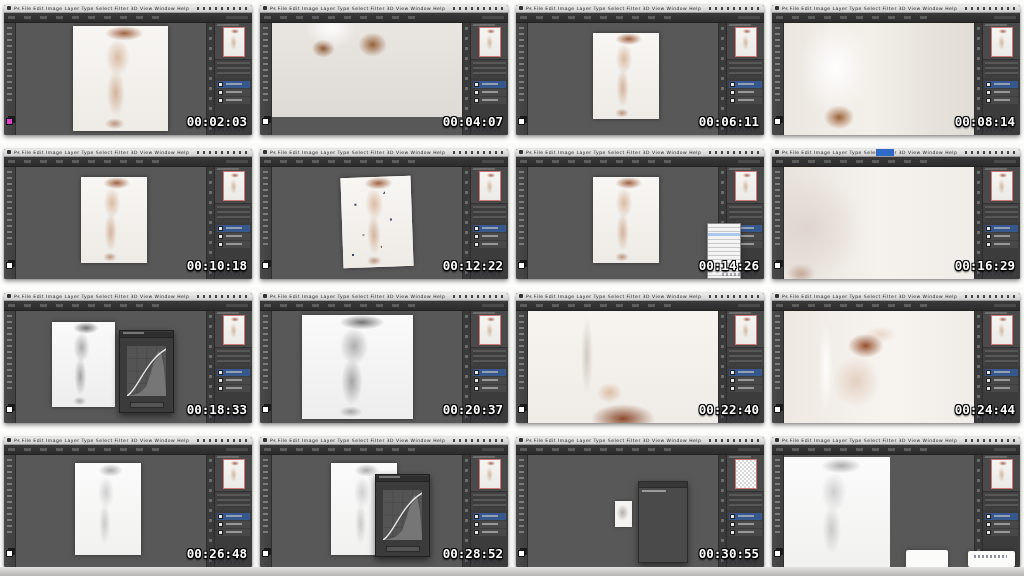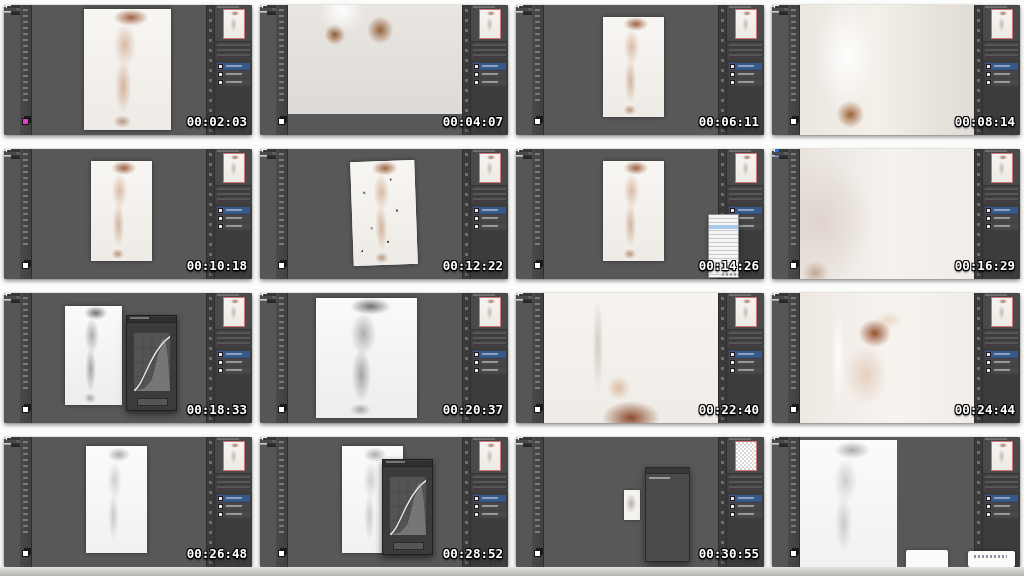--- a/index.html
+++ b/index.html
@@ -3,21 +3,21 @@
 <meta charset="utf-8">
 <style>
   html,body{margin:0;padding:0;background:#e9e9e9;font-family:"DejaVu Sans",sans-serif;}
   .sheet{position:relative;width:1024px;height:576px;background:#fcfcfb;display:grid;
          grid-template-columns:repeat(4,256px);grid-template-rows:repeat(4,144px);overflow:hidden;}
   .sheet::after{content:"";position:absolute;left:0;right:0;bottom:0;height:9px;
          background:linear-gradient(#e3e2e0,#b7b5b2);pointer-events:none;}
   .cell{position:relative;}
   .shot{position:absolute;left:4px;right:4px;top:5px;bottom:9px;border-radius:2px;overflow:hidden;
         background:#565656;box-shadow:0 2px 4px rgba(0,0,0,.45),0 0 1px rgba(0,0,0,.4);
-        display:flex;}
+        display:flex;flex-direction:column;}
   
   .macbar{position:relative;height:7px;flex:0 0 7px;background:linear-gradient(#ececec,#cfcfcf);
           border-bottom:1px solid #9a9a9a;overflow:hidden;white-space:nowrap;}
   .apple{position:absolute;left:3px;top:1px;width:4px;height:4px;background:#333;border-radius:1px;}
   .menus{position:absolute;left:10px;top:0;font-size:4.5px;line-height:7px;color:#222;letter-spacing:.5px;}
   .mhl{position:absolute;left:42%;top:0;width:18px;height:7px;background:#2e6ac6;}
   .statusicons{position:absolute;right:3px;top:2px;width:52px;height:3px;
           background:repeating-linear-gradient(90deg,#444 0 2px,transparent 2px 6px);}
   
   .optbar{position:relative;height:9px;flex:0 0 9px;background:linear-gradient(#3a3a3a,#2c2c2c);

